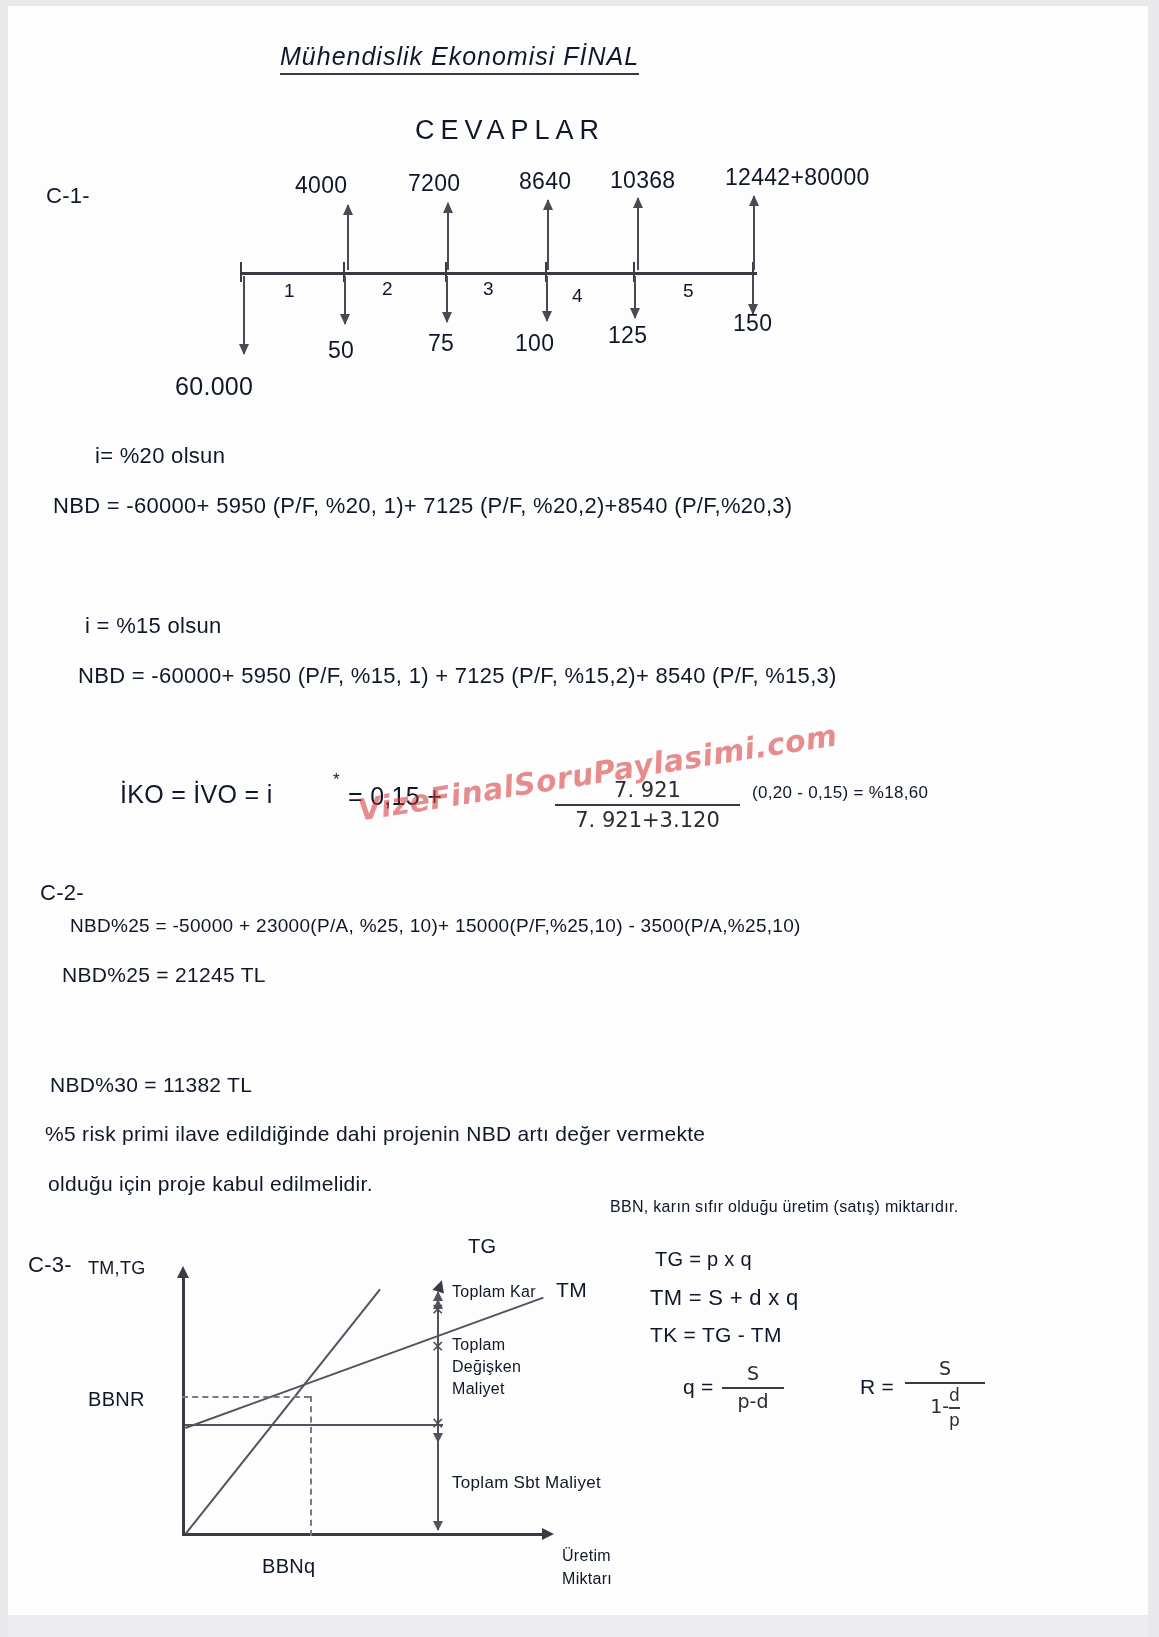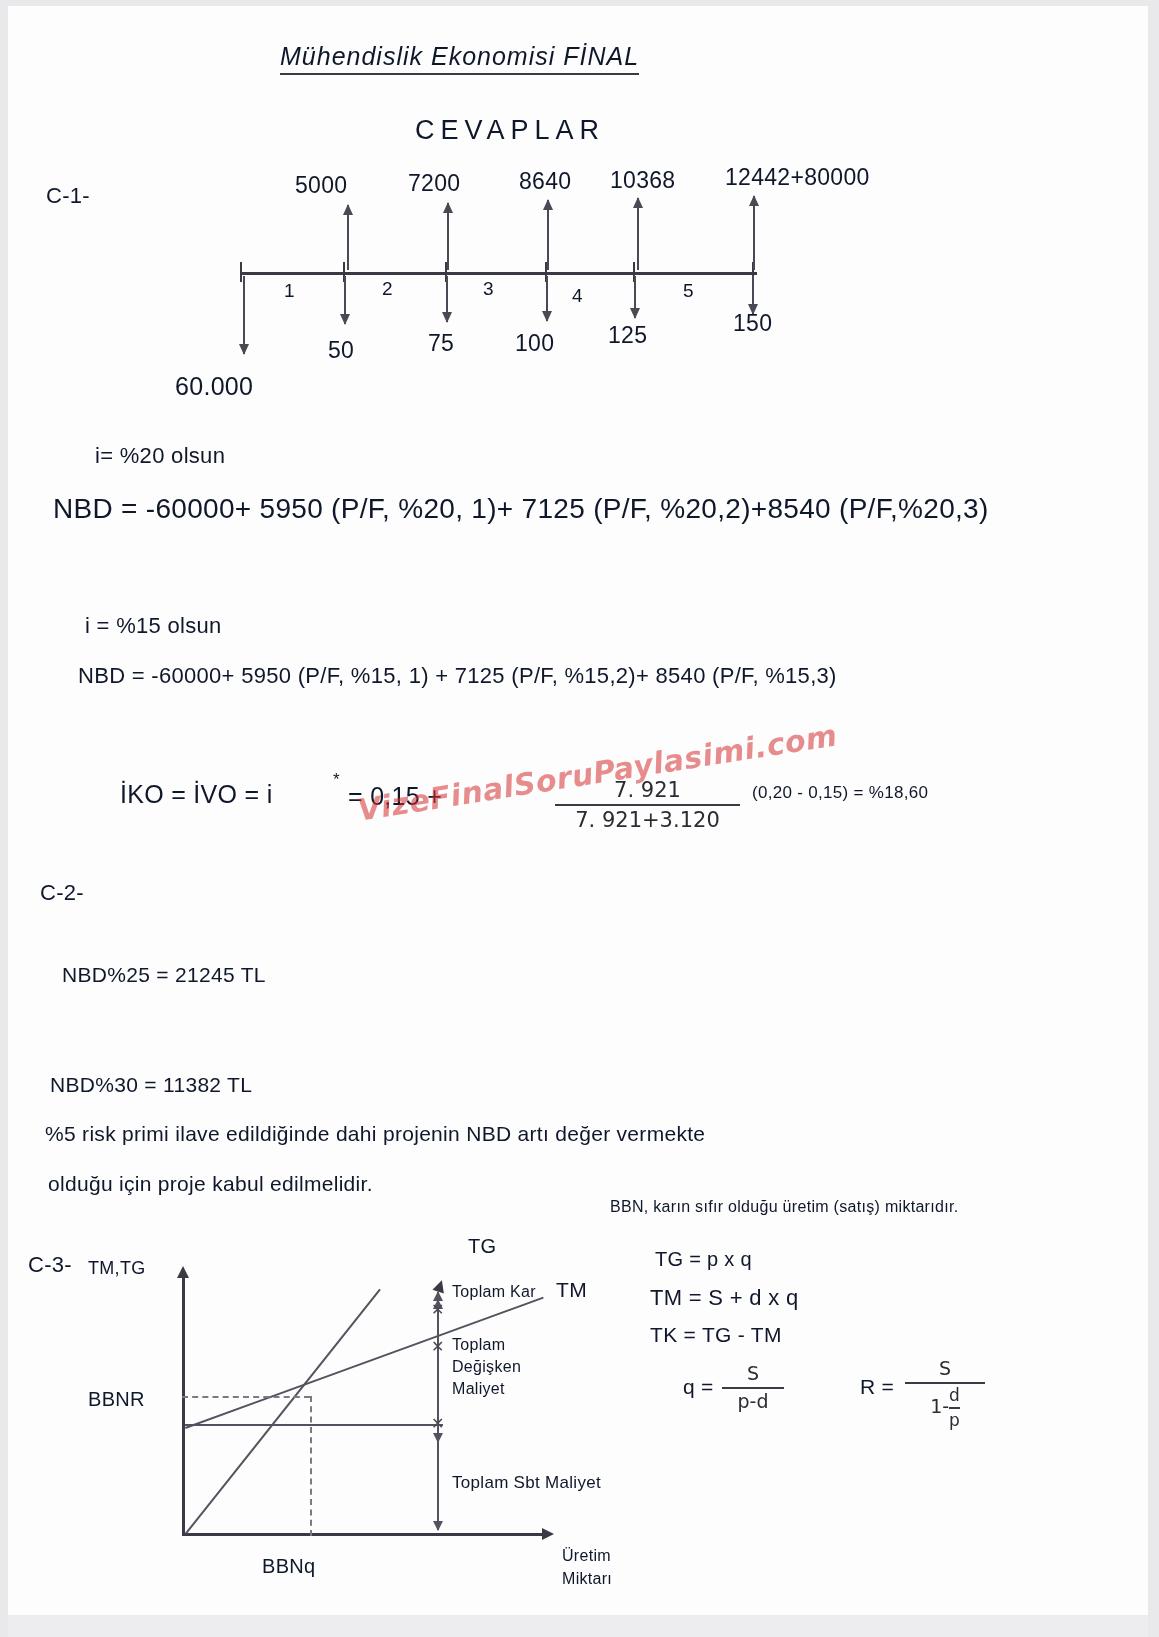--- a/index.html
+++ b/index.html
@@ -147,21 +147,21 @@
 </head>
 <body>
 
 <div class="page">
 
   <div class="hw title u" style="left:280px; top:42px;">Mühendislik Ekonomisi  FİNAL</div>
   <div class="hw subtitle" style="left:415px; top:115px;">CEVAPLAR</div>
 
   <div class="hw lbl" style="left:46px; top:175px;margin-top:8px;">C-1-</div>
 
-  <div class="hw big" style="left:295px; top:172px;">5000</div>
+  <div class="hw big" style="left:295px; top:172px;">4000</div>
   <div class="hw big" style="left:408px; top:170px;">7200</div>
   <div class="hw big" style="left:519px; top:168px;">8640</div>
   <div class="hw big" style="left:610px; top:167px;">10368</div>
   <div class="hw big" style="left:725px; top:164px;">12442+80000</div>
 
   <div class="axis" style="left:240px; top:272px; width:517px; height:3px;"></div>
   <div class="tick" style="left:240px; top:262px; height:20px;"></div>
   <div class="tick" style="left:343px; top:262px; height:20px;"></div>
   <div class="tick" style="left:445px; top:262px; height:20px;"></div>
   <div class="tick" style="left:545px; top:262px; height:20px;"></div>
@@ -189,37 +189,38 @@
 
   <div class="hw big" style="left:328px; top:337px;">50</div>
   <div class="hw big" style="left:428px; top:330px;">75</div>
   <div class="hw big" style="left:515px; top:330px;">100</div>
   <div class="hw big" style="left:608px; top:322px;">125</div>
   <div class="hw big" style="left:733px; top:310px;">150</div>
 
   <div class="hw" style="left:175px; top:372px; font-size:25px;">60.000</div>
 
   <div class="hw" style="left:95px; top:443px; font-size:22px;">i= %20  olsun</div>
-  <div class="hw" style="left:53px; top:493px; font-size:28px;">NBD = -60000+ 5950 (P/F, %20, 1)+ 7125 (P/F, %20,2)+8540 (P/F,%20,3)</div>
+  <div class="hw" style="left:53px; top:493px; font-size:22px;">NBD = -60000+ 5950 (P/F, %20, 1)+ 7125 (P/F, %20,2)+8540 (P/F,%20,3)</div>
   <div class="hw" style="left:85px; top:613px; font-size:22px;">i = %15  olsun</div>
   <div class="hw" style="left:78px; top:663px; font-size:22px;">NBD = -60000+ 5950 (P/F, %15, 1) + 7125 (P/F, %15,2)+ 8540 (P/F, %15,3)</div>
 
   <div class="hw" style="left:120px; top:780px; font-size:25px;">İKO = İVO = i</div>
   <div class="hw" style="left:333px; top:770px; font-size:17px;">*</div>
   <div class="hw" style="left:348px; top:782px; font-size:25px;">= 0,15 +</div>
   <div class="frac" style="left:555px; top:778px; width:185px;">
     <span class="num">7. 921</span>
     <span class="bar"></span>
     <span class="den">7. 921+3.120</span>
   </div>
   <div class="hw" style="left:752px; top:783px; font-size:17px;">(0,20 - 0,15) = %18,60</div>
 
   <div class="watermark">VizeFinalSoruPaylasimi.com</div>
 
   <div class="hw lbl" style="left:40px; top:880px;">C-2-</div>
+  <div class="hw" style="left:70px; top:915px; font-size:19px;">NBD%25 = -50000 + 23000(P/A, %25, 10)+ 15000(P/F,%25,10) - 3500(P/A,%25,10)</div>
   <div class="hw" style="left:62px; top:963px; font-size:21px;">NBD%25 =  21245 TL</div>
   <div class="hw" style="left:50px; top:1073px; font-size:21px;">NBD%30 =  11382 TL</div>
   <div class="hw" style="left:45px; top:1122px; font-size:21px;">%5 risk primi ilave edildiğinde dahi projenin NBD artı değer vermekte</div>
   <div class="hw" style="left:48px; top:1172px; font-size:21px;">olduğu için proje kabul edilmelidir.</div>
 
   <div class="hw lbl" style="left:28px; top:1252px;">C-3-</div>
   <div class="hw" style="left:88px; top:1258px; font-size:18px;">TM,TG</div>
 
   <div class="caxis" style="left:182px; top:1278px; width:3px; height:258px;"></div>
   <div class="arrowhead-up" style="left:177px; top:1266px;"></div>

